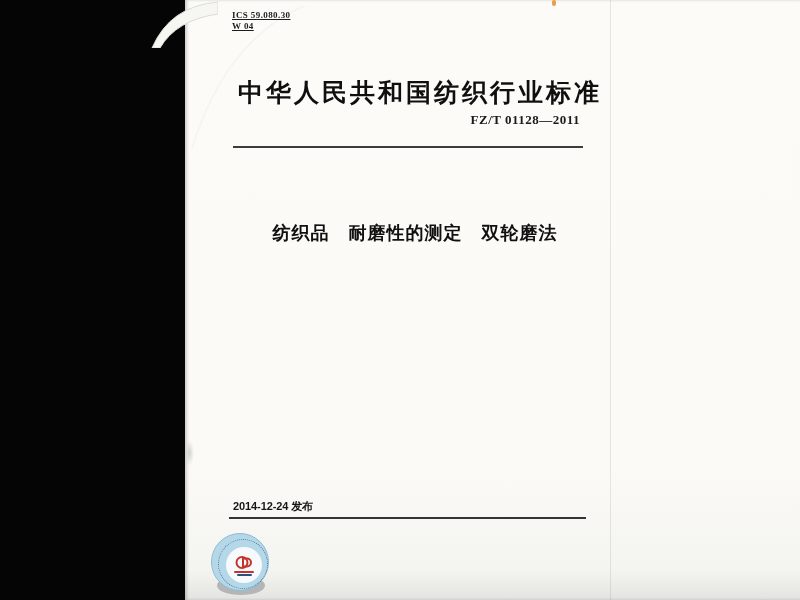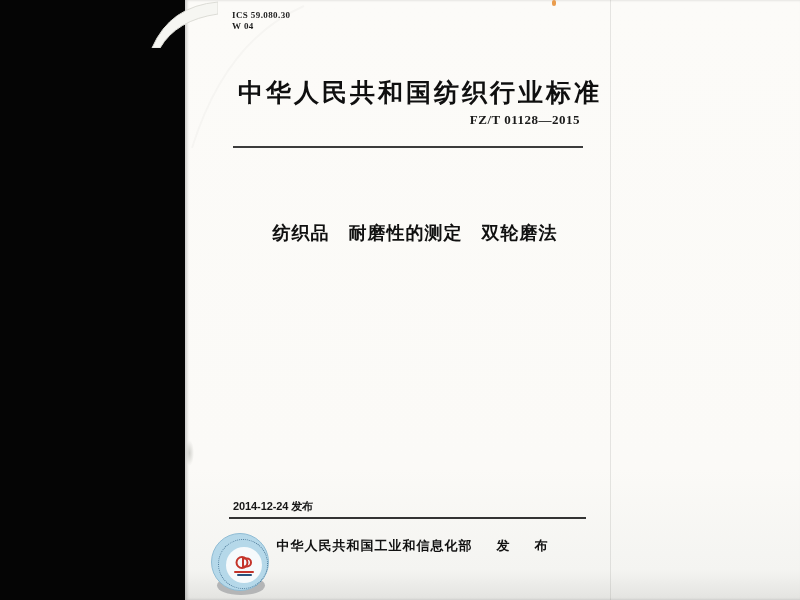--- a/index.html
+++ b/index.html
@@ -12,21 +12,21 @@
     position:absolute;left:185px;top:0;width:615px;height:600px;
     background:linear-gradient(180deg,#fcfbf8 0%,#fbfaf7 78%,#f4f4f1 95%,#e3e3e0 100%);
     box-shadow:inset 2px 0 3px rgba(0,0,0,0.18);
   }
   .page-seam{position:absolute;left:610px;top:0;width:1px;height:600px;background:rgba(110,110,105,0.16);}
   .page-curl{position:absolute;left:148px;top:0;width:70px;height:48px;}
   .crease{position:absolute;left:186px;top:0;width:120px;height:150px;opacity:.5;}
   .scan-speck{position:absolute;left:552px;top:0;width:4px;height:6px;background:#e8923a;border-radius:2px;opacity:.9;}
   .smudge{position:absolute;left:185px;top:440px;width:9px;height:26px;background:radial-gradient(closest-side,#c9c9c4,transparent);opacity:.8;}
 
-  .ics{position:absolute;left:232px;top:10px;font:bold 9px "Liberation Serif", serif;line-height:11px;letter-spacing:.4px;color:#1d1d1d;}
+  .ics{position:absolute;left:232px;top:10px;font:bold 9px "Liberation Serif", serif;line-height:11px;letter-spacing:.4px;color:#1d1d1d;text-decoration:underline;}
   .fz-logo{
     position:absolute;left:464px;top:6px;height:64px;line-height:64px;
     font-family:"Liberation Sans", sans-serif;font-weight:bold;font-size:74px;
     letter-spacing:-2px;color:#0d0d0d;-webkit-text-stroke:2px #0d0d0d;
   }
   .std-heading{
     position:absolute;left:238px;top:76px;width:345px;white-space:nowrap;
     font-size:25px;font-weight:bold;letter-spacing:3px;color:#0f0f0f;font-family:Liberation Mono, monospace;
   }
   .std-number{
@@ -88,31 +88,28 @@
   <div class="scan-speck"></div>
   <div class="smudge"></div>
 
   <div class="ics">
     <div>ICS 59.080.30</div>
     <div>W 04</div>
   </div>
 
 
   <div class="std-heading">中华人民共和国纺织行业标准</div>
-  <div class="std-number">FZ/T 01128—2015</div>
+  <div class="std-number">FZ/T 01128—2011</div>
   <div class="rule-top"></div>
 
   <div class="title-cn">纺织品　耐磨性的测定　双轮磨法</div>
 
   <div class="issue-date">2014-12-24 发布</div>
   <div class="rule-bottom"></div>
 
-  <div class="publisher-row">
-    <span>中华人民共和国工业和信息化部</span><span class="publish-label">发　布</span>
-  </div>
 
   <div class="stamp">
     <div class="stamp-shadow"></div>
     <div class="stamp-shadow-marks"></div>
     <div class="stamp-outer">
       <div class="stamp-dots"></div>
       <div class="stamp-inner">
         <svg width="18" height="15" viewBox="0 0 18 15" aria-hidden="true">
           <circle cx="7" cy="7.5" r="5.5" fill="none" stroke="#c4342b" stroke-width="2"></circle>
           <path d="M8 3.5 h4 a4 4 0 0 1 0 8 h-4 z" fill="none" stroke="#c4342b" stroke-width="2"></path>

